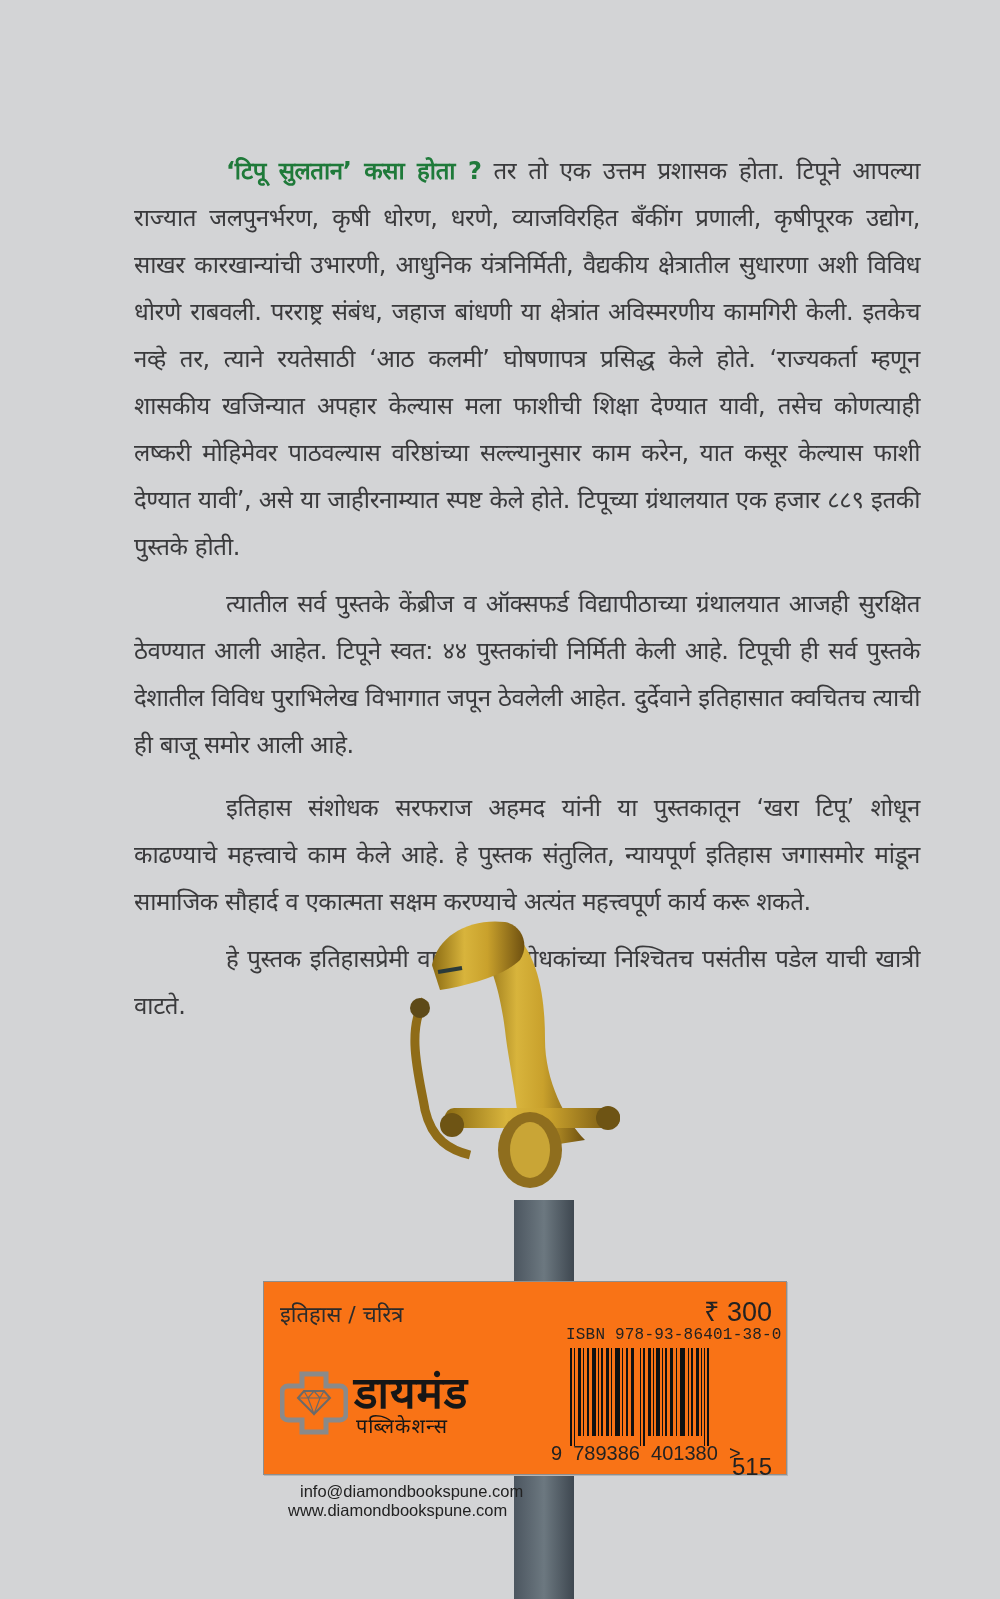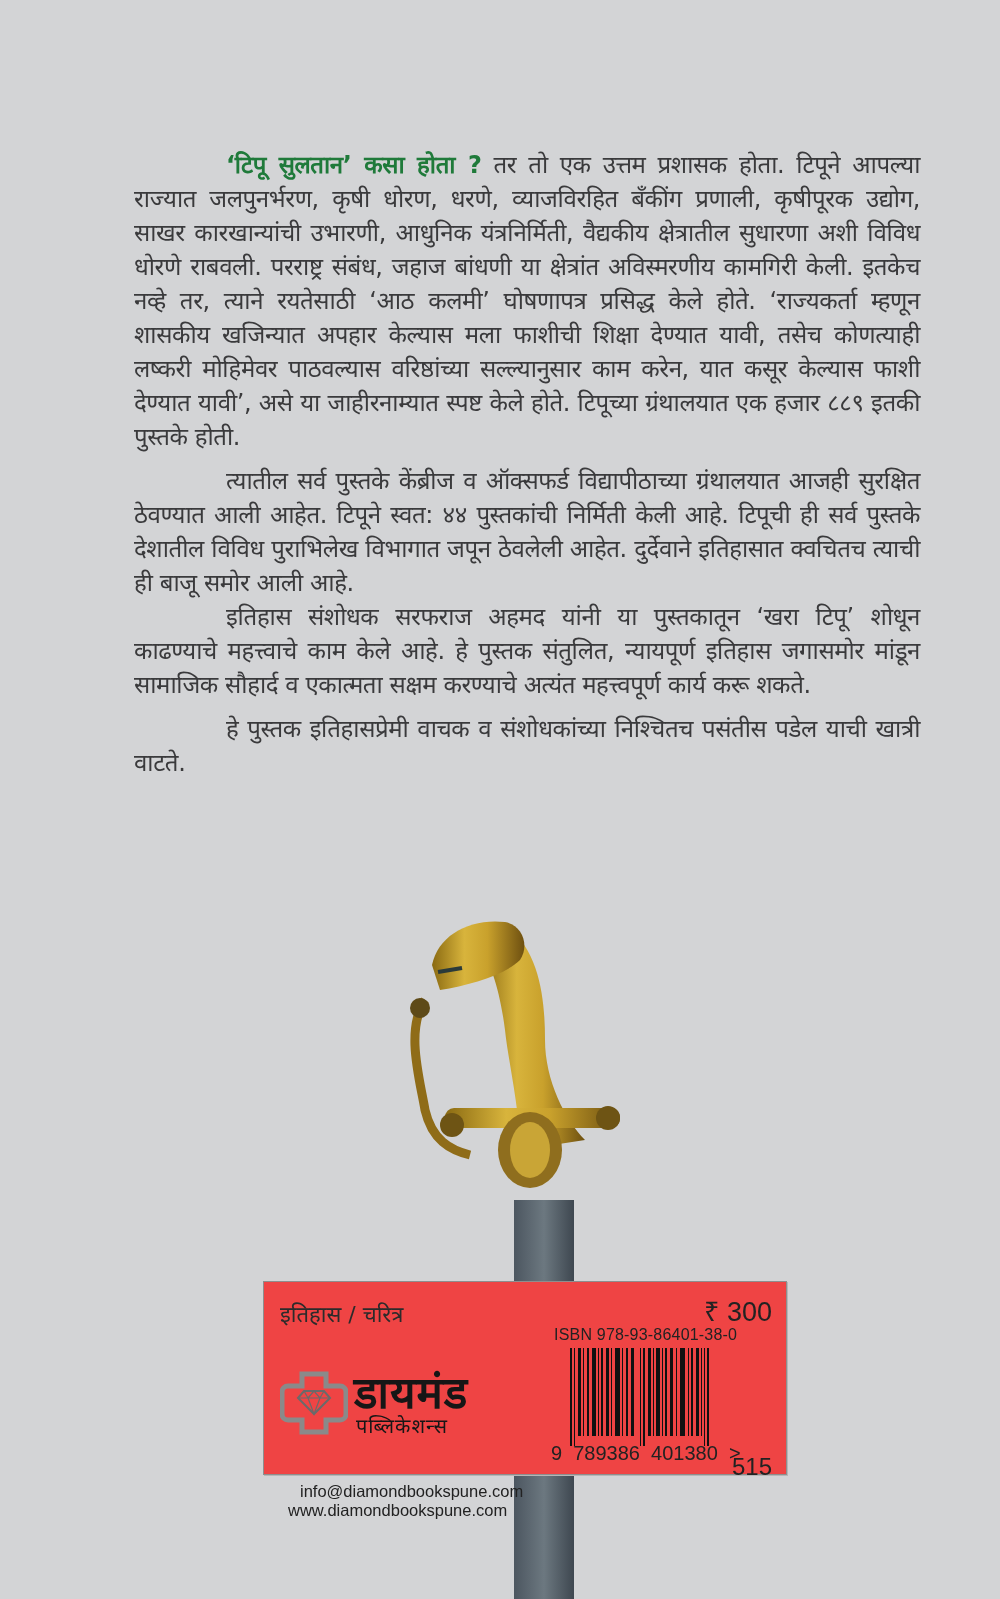--- a/index.html
+++ b/index.html
@@ -8,52 +8,52 @@
     background: #d3d4d6;
     position: relative; overflow: hidden;
     font-family: "DejaVu Sans", sans-serif;
   }
   .blurb {
     position: absolute;
     left: 134px; top: 148px;
     width: 786px;
     color: #3a3a3c;
     font-size: 24px;
-    line-height: 34px;
+    line-height: 47px;
     text-align: justify;
     letter-spacing: -0.4px;
   }
   .blurb p { margin: 0 0 10px 0; text-indent: 0; }
   .blurb p.indent { text-indent: 92px; }
   .lead { color: #1f7a3a; font-weight: bold; }
 
   
   .sword { position: absolute; left: 0; top: 0; width: 1000px; height: 1599px; pointer-events: none; }
 
   
   .pubbox {
     position: absolute;
     left: 263px; top: 1281px;
     width: 522px; height: 192px;
-    background: #ef4444;
+    background: #f97316;
     border: 1px solid #8e8e8e;
     box-shadow: 1px 1px 0 #b6b6b6;
   }
   .genre {
     position: absolute; left: 16px; top: 16px;
     font-size: 22px; color: #2b2b2b;
   }
   .price {
     position: absolute; right: 14px; top: 10px;
     font-family: "Liberation Sans", sans-serif;
     font-size: 27px; color: #222; text-align: right;
   }
   .isbn {
-    position: absolute; left: 290px; top: 44px;
-    font-family: Liberation Sans, sans-serif;
+    position: absolute; left: 302px; top: 44px;
+    font-family: Liberation Mono, monospace;
     font-size: 16px; color: #222; letter-spacing: 0.2px;
   }
   .barcode { position: absolute; left: 306px; top: 66px; }
   .bc-digits {
     position: absolute; left: 287px; top: 160px;
     font-family: "Liberation Sans", sans-serif;
     font-size: 20px; color: #222; white-space: pre;
   }
   .bc-addon {
     position: absolute; right: 14px; top: 171px;
@@ -75,21 +75,21 @@
     font-size: 16.5px; color: #222; margin-top: 32px;
   }
   .email { top: 168px; }
   .web { top: 187px; left: 24px; }
 </style>
 </head>
 <body>
 
 <div class="blurb">
   <p class="indent"><span class="lead">‘टिपू सुलतान’ कसा होता ?</span><span> तर तो एक उत्तम प्रशासक होता. टिपूने आपल्या राज्यात जलपुनर्भरण, कृषी धोरण, धरणे, व्याजविरहित बँकींग प्रणाली, कृषीपूरक उद्योग, साखर कारखान्यांची उभारणी, आधुनिक यंत्रनिर्मिती, वैद्यकीय क्षेत्रातील सुधारणा अशी विविध धोरणे राबवली. परराष्ट्र संबंध, जहाज बांधणी या क्षेत्रांत अविस्मरणीय कामगिरी केली. इतकेच नव्हे तर, त्याने रयतेसाठी ‘आठ कलमी’ घोषणापत्र प्रसिद्ध केले होते. ‘राज्यकर्ता म्हणून शासकीय खजिन्यात अपहार केल्यास मला फाशीची शिक्षा देण्यात यावी, तसेच कोणत्याही लष्करी मोहिमेवर पाठवल्यास वरिष्ठांच्या सल्ल्यानुसार काम करेन, यात कसूर केल्यास फाशी देण्यात यावी’, असे या जाहीरनाम्यात स्पष्ट केले होते. टिपूच्या ग्रंथालयात एक हजार ८८९ इतकी पुस्तके होती.</span></p>
-  <p class="indent" style="margin-bottom:0">त्यातील सर्व पुस्तके केंब्रीज व ऑक्सफर्ड विद्यापीठाच्या ग्रंथालयात आजही सुरक्षित ठेवण्यात आली आहेत. टिपूने स्वत: ४४ पुस्तकांची निर्मिती केली आहे. टिपूची ही सर्व पुस्तके देशातील विविध पुराभिलेख विभागात जपून ठेवलेली आहेत. दुर्देवाने इतिहासात क्वचितच त्याची ही बाजू समोर आली आहे.</p>
+  <p class="indent" style="margin-bottom:16px">त्यातील सर्व पुस्तके केंब्रीज व ऑक्सफर्ड विद्यापीठाच्या ग्रंथालयात आजही सुरक्षित ठेवण्यात आली आहेत. टिपूने स्वत: ४४ पुस्तकांची निर्मिती केली आहे. टिपूची ही सर्व पुस्तके देशातील विविध पुराभिलेख विभागात जपून ठेवलेली आहेत. दुर्देवाने इतिहासात क्वचितच त्याची ही बाजू समोर आली आहे.</p>
   <p class="indent">इतिहास संशोधक सरफराज अहमद यांनी या पुस्तकातून ‘खरा टिपू’ शोधून काढण्याचे महत्त्वाचे काम केले आहे. हे पुस्तक संतुलित, न्यायपूर्ण इतिहास जगासमोर मांडून सामाजिक सौहार्द व एकात्मता सक्षम करण्याचे अत्यंत महत्त्वपूर्ण कार्य करू शकते.</p>
   <p class="indent">हे पुस्तक इतिहासप्रेमी वाचक व संशोधकांच्या निश्चितच पसंतीस पडेल याची खात्री वाटते.</p>
 </div>
 
 <svg class="sword" viewBox="0 0 1000 1599" xmlns="http://www.w3.org/2000/svg">
   <defs>
     <linearGradient id="gold" x1="0" y1="0" x2="1" y2="0">
       <stop offset="0" stop-color="#8a6a12"></stop>
       <stop offset="0.35" stop-color="#d8b43c"></stop>
       <stop offset="0.6" stop-color="#c9a12c"></stop>

